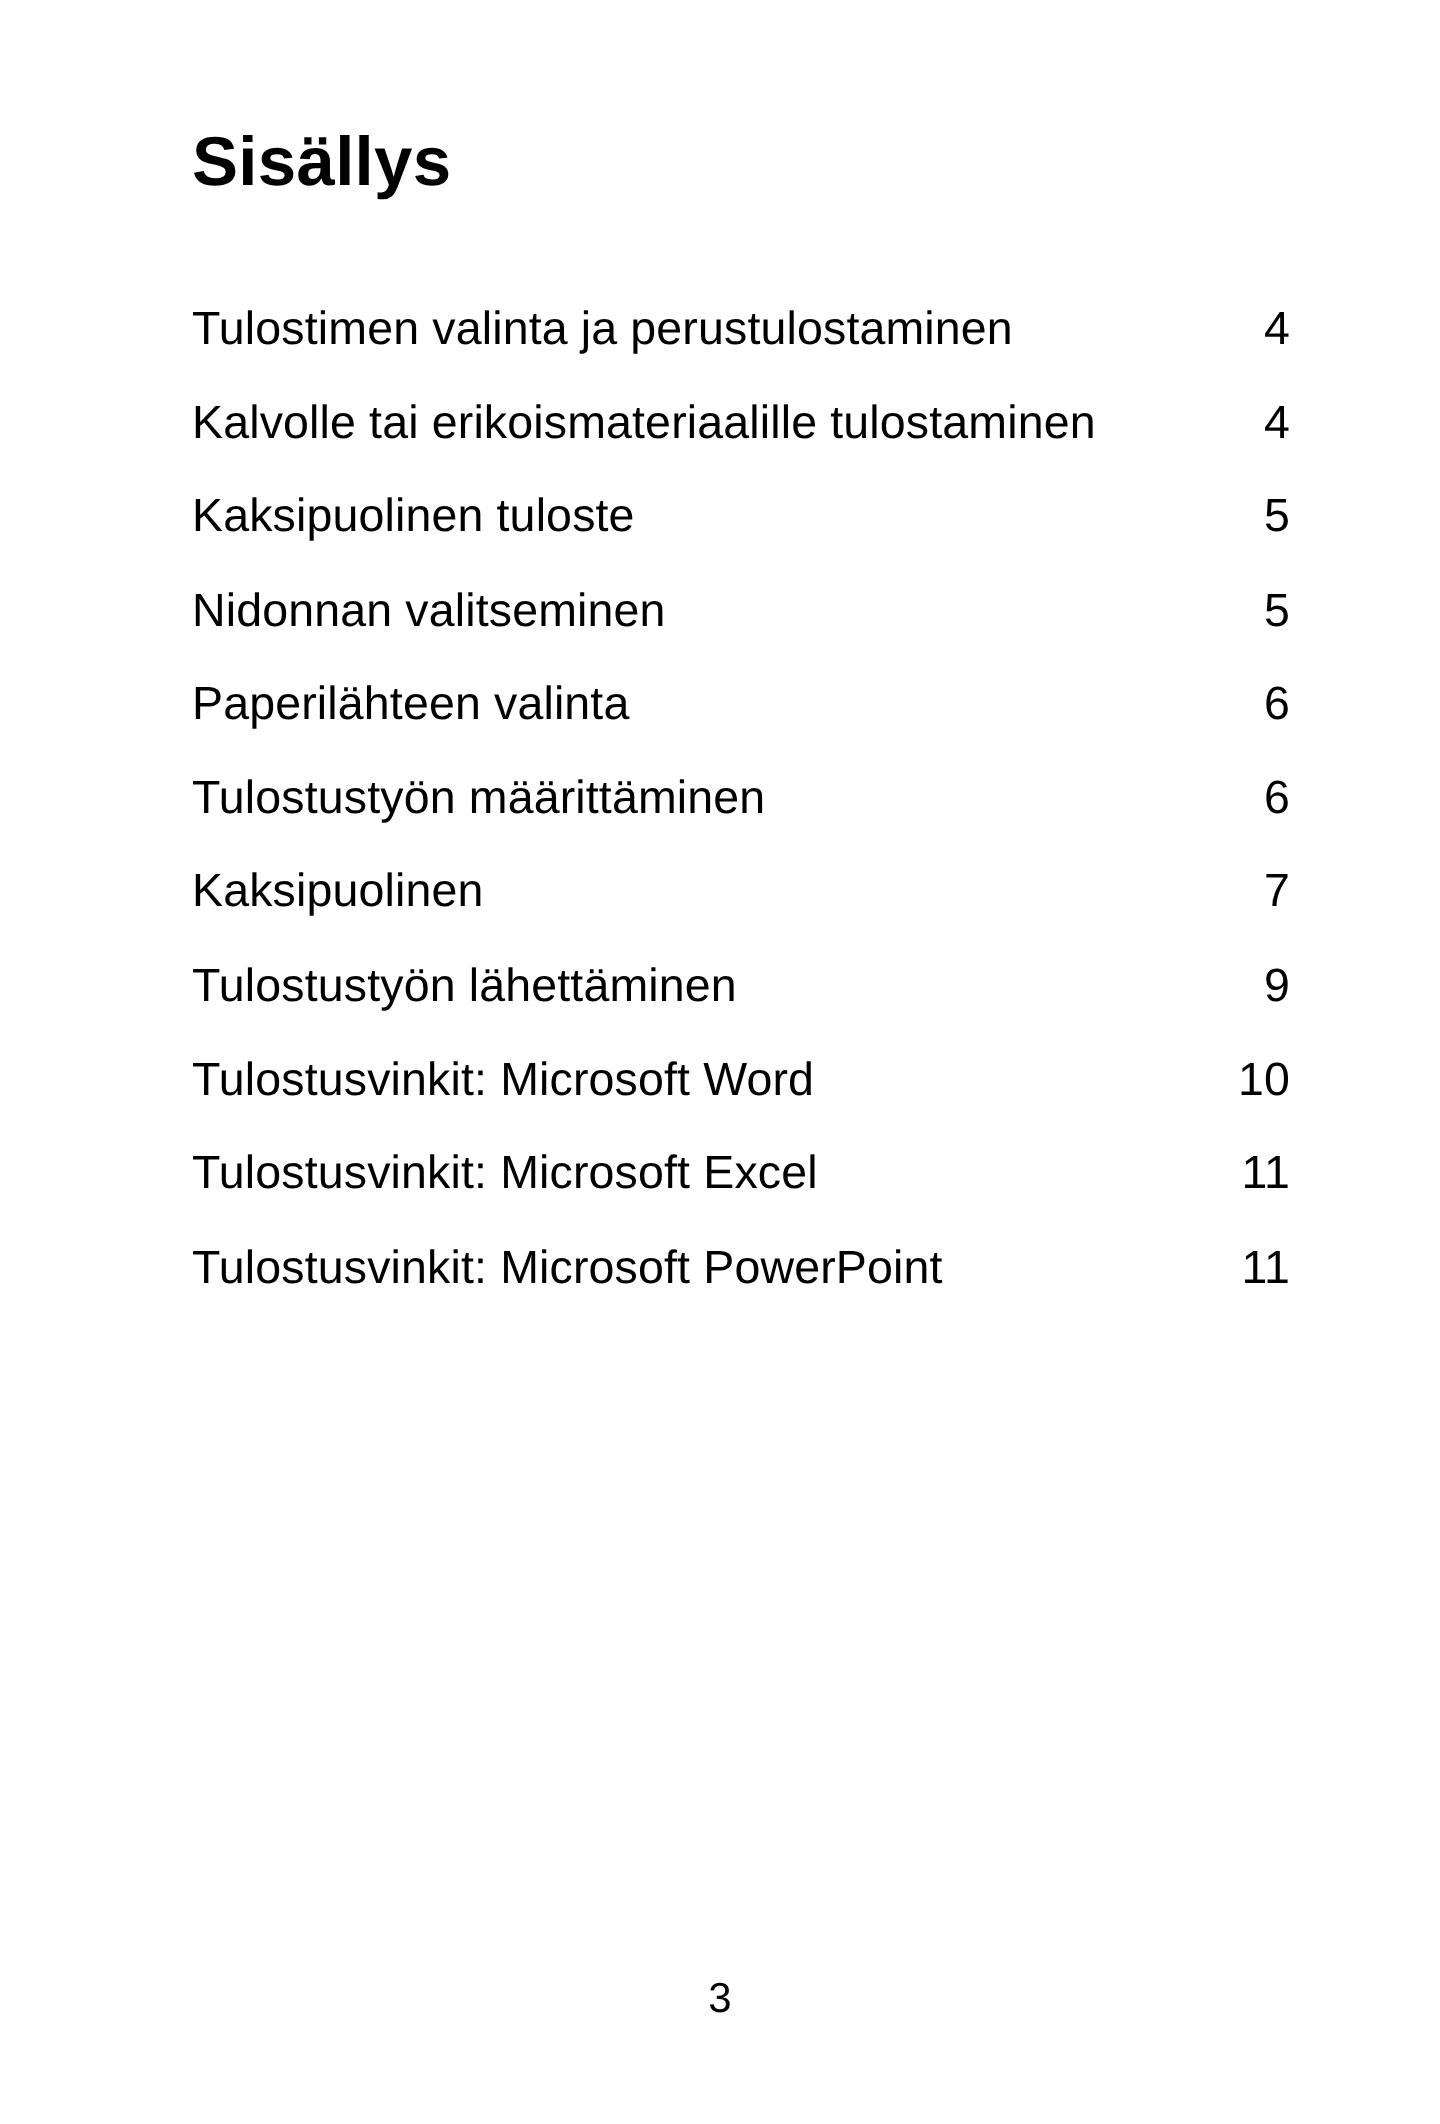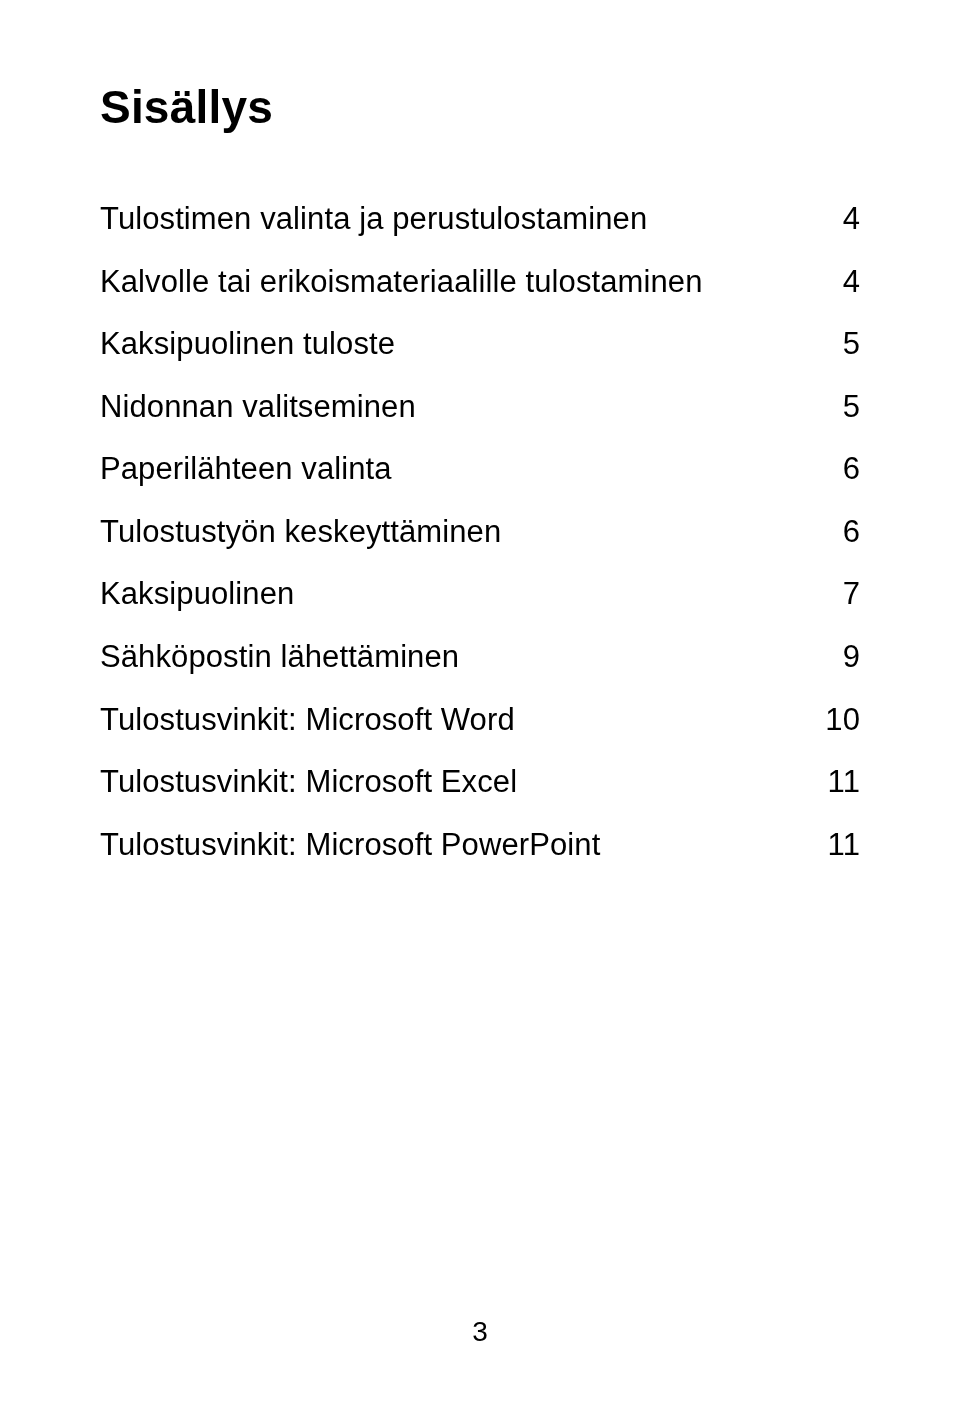--- a/index.html
+++ b/index.html
@@ -7,20 +7,21 @@
       width: 960px;
       height: 1416px;
       background: #ffffff;
       color: #000000;
       font-family: "Segoe UI", "Helvetica Neue", Arial, sans-serif;
       position: relative;
     }
     .page {
       box-sizing: border-box;
       padding: 80px 100px 0 100px;
+      margin-left: 28px;
     }
     .title {
       font-size: 46px;
       font-weight: 700;
       letter-spacing: 0.2px;
       margin-bottom: 62px;
     }
     .toc {
       display: flex;
       flex-direction: column;
@@ -74,29 +75,29 @@
     </div>
     <div class="toc-row">
       <span class="toc-label">Nidonnan valitseminen</span>
       <span class="toc-page">5</span>
     </div>
     <div class="toc-row">
       <span class="toc-label">Paperilähteen valinta</span>
       <span class="toc-page">6</span>
     </div>
     <div class="toc-row">
-      <span class="toc-label">Tulostustyön keskeyttäminen</span>
+      <span class="toc-label">Tulostustyön määrittäminen</span>
       <span class="toc-page">6</span>
     </div>
     <div class="toc-row">
       <span class="toc-label">Kaksipuolinen</span>
       <span class="toc-page">7</span>
     </div>
     <div class="toc-row">
-      <span class="toc-label">Sähköpostin lähettäminen</span>
+      <span class="toc-label">Tulostustyön lähettäminen</span>
       <span class="toc-page">9</span>
     </div>
     <div class="toc-row">
       <span class="toc-label">Tulostusvinkit: Microsoft Word</span>
       <span class="toc-page">10</span>
     </div>
     <div class="toc-row">
       <span class="toc-label">Tulostusvinkit: Microsoft Excel</span>
       <span class="toc-page">11</span>
     </div>

